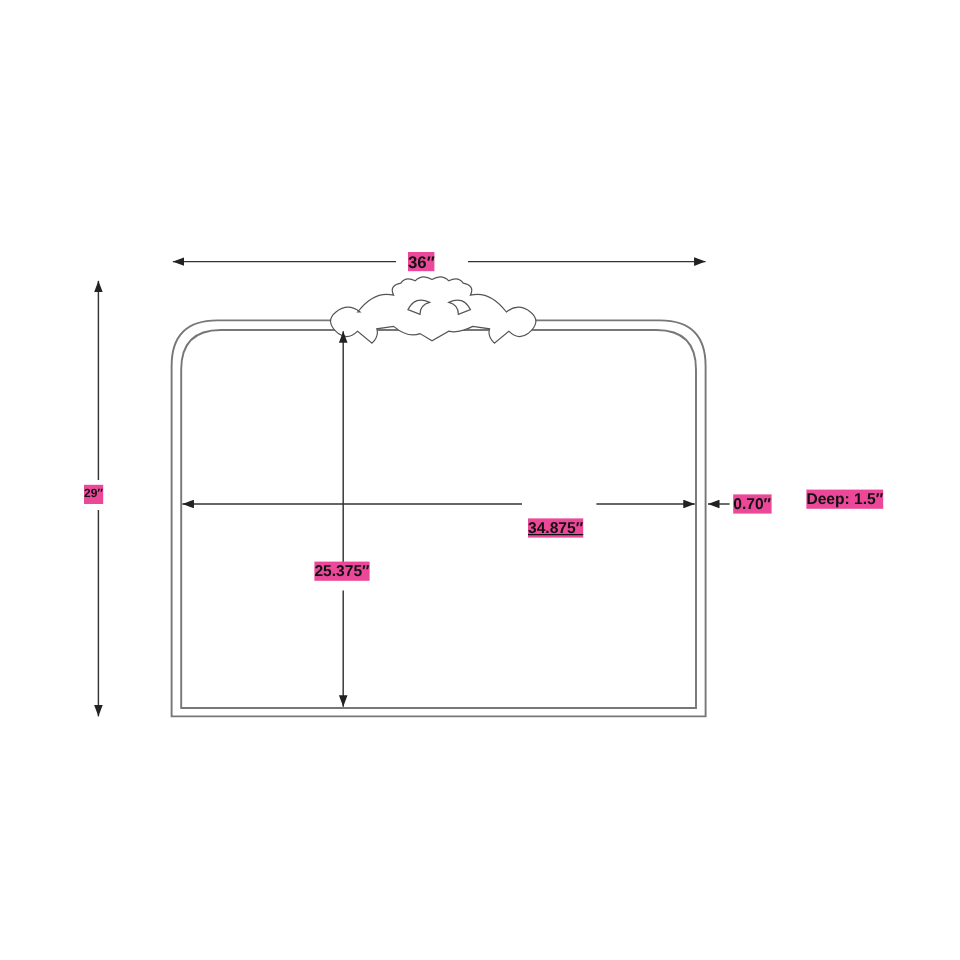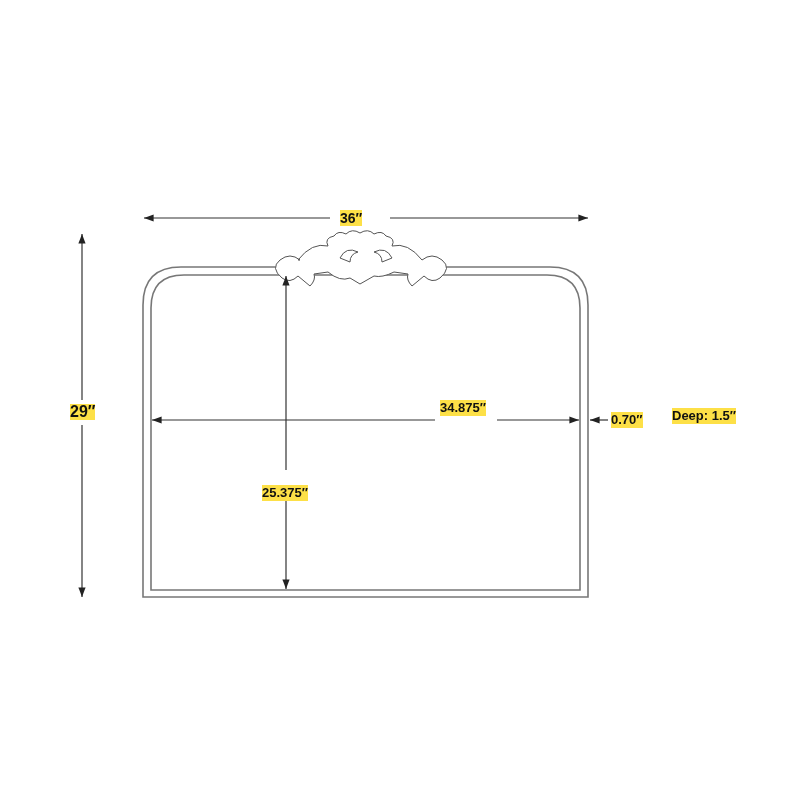--- a/index.html
+++ b/index.html
@@ -1,18 +1,18 @@
 <!DOCTYPE html>
 <html><head>
 <meta charset="utf-8">
 <style>
   html, body { margin:0; padding:0; background:#ffffff; }
   body { width:800px; height:800px; position:relative; overflow:hidden; font-family:"Liberation Sans", sans-serif; }
   svg { position:absolute; left:0; top:0; }
-  .lbl { position:absolute; font-family:"Liberation Sans", sans-serif; font-weight:bold; font-size:13px; color:#111; background:#fde047; white-space:nowrap; line-height:16px; }
+  .lbl { position:absolute; font-family:"Liberation Sans", sans-serif; font-weight:bold; font-size:13px; color:#111; background:#ec4899; white-space:nowrap; line-height:16px; }
 </style>
 </head>
 <body>
 
 <svg width="800" height="800" viewBox="0 0 800 800">
   <defs>
     <marker id="ah" markerWidth="8" markerHeight="6" refX="8" refY="3" orient="auto-start-reverse">
       <path d="M0,0 L8,3 L0,6 Z" fill="#222"></path>
     </marker>
   </defs>
@@ -36,17 +36,17 @@
   <line x1="435" y1="420" x2="152" y2="420" stroke="#333" stroke-width="1.2" marker-end="url(#ah)"></line>
   <line x1="497" y1="420" x2="579" y2="420" stroke="#333" stroke-width="1.2" marker-end="url(#ah)"></line>
 
   <line x1="286" y1="470" x2="286" y2="276" stroke="#333" stroke-width="1.2" marker-end="url(#ah)"></line>
   <line x1="286" y1="492" x2="286" y2="589" stroke="#333" stroke-width="1.2" marker-end="url(#ah)"></line>
 
   <line x1="608" y1="420" x2="590" y2="420" stroke="#333" stroke-width="1.2" marker-end="url(#ah)"></line>
 </svg>
 
 <div class="lbl" style="left:340px;top:210px;font-size:14px;">36″</div>
-<div class="lbl" style="left:70px;top:404px;font-size:16px;">29″</div>
-<div class="lbl" style="left:440px;top:400px;">34.875″</div>
-<div class="lbl" style="left:262px;top:485px;text-align:right;">25.375″</div>
+<div class="lbl" style="left:70px;top:404px;font-size:10px;">29″</div>
+<div class="lbl" style="left:440px;top:432px;text-decoration:underline;">34.875″</div>
+<div class="lbl" style="left:262px;top:468px;text-align:right;">25.375″</div>
 <div class="lbl" style="left:611px;top:412px;">0.70″</div>
 <div class="lbl" style="left:672px;top:408px;">Deep: 1.5″</div>
 
 </body></html>

